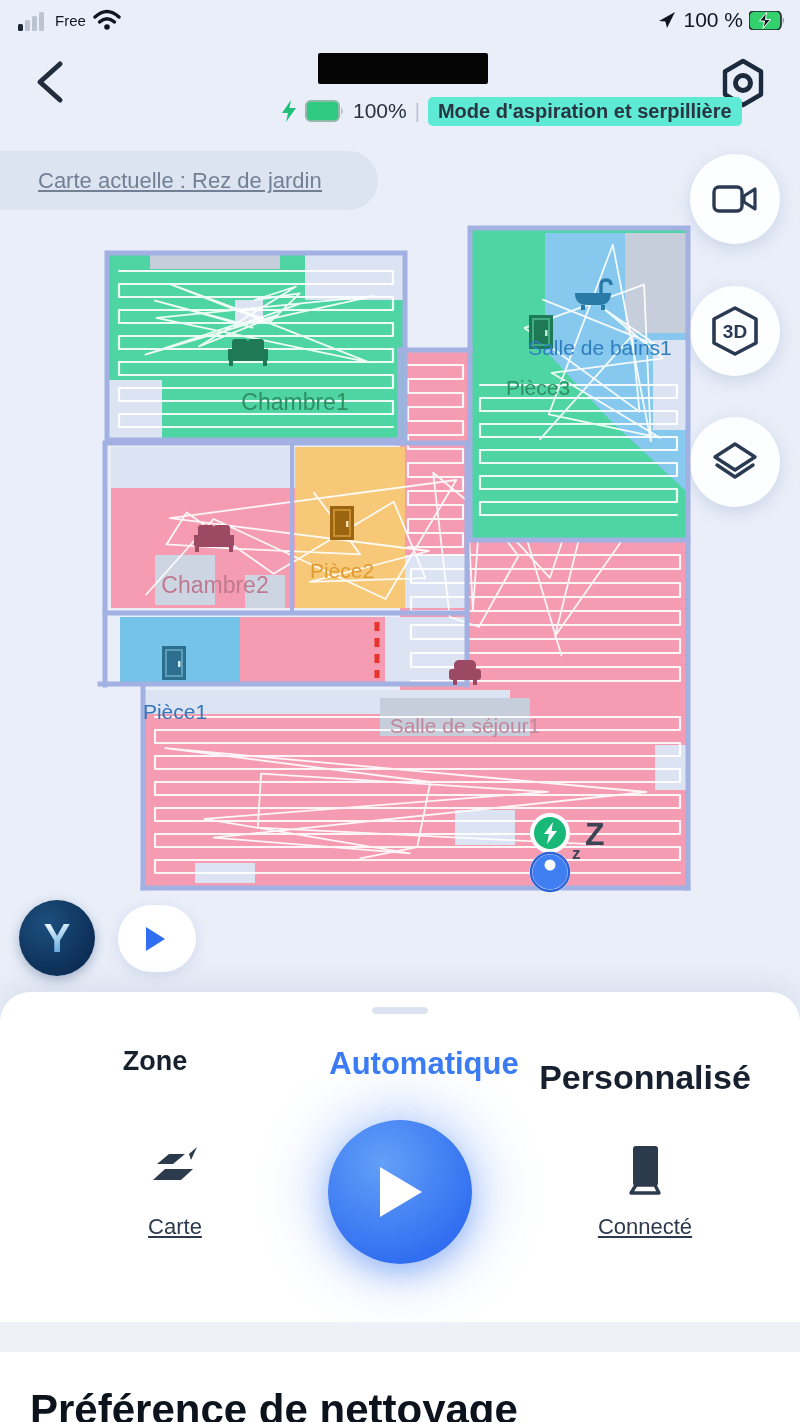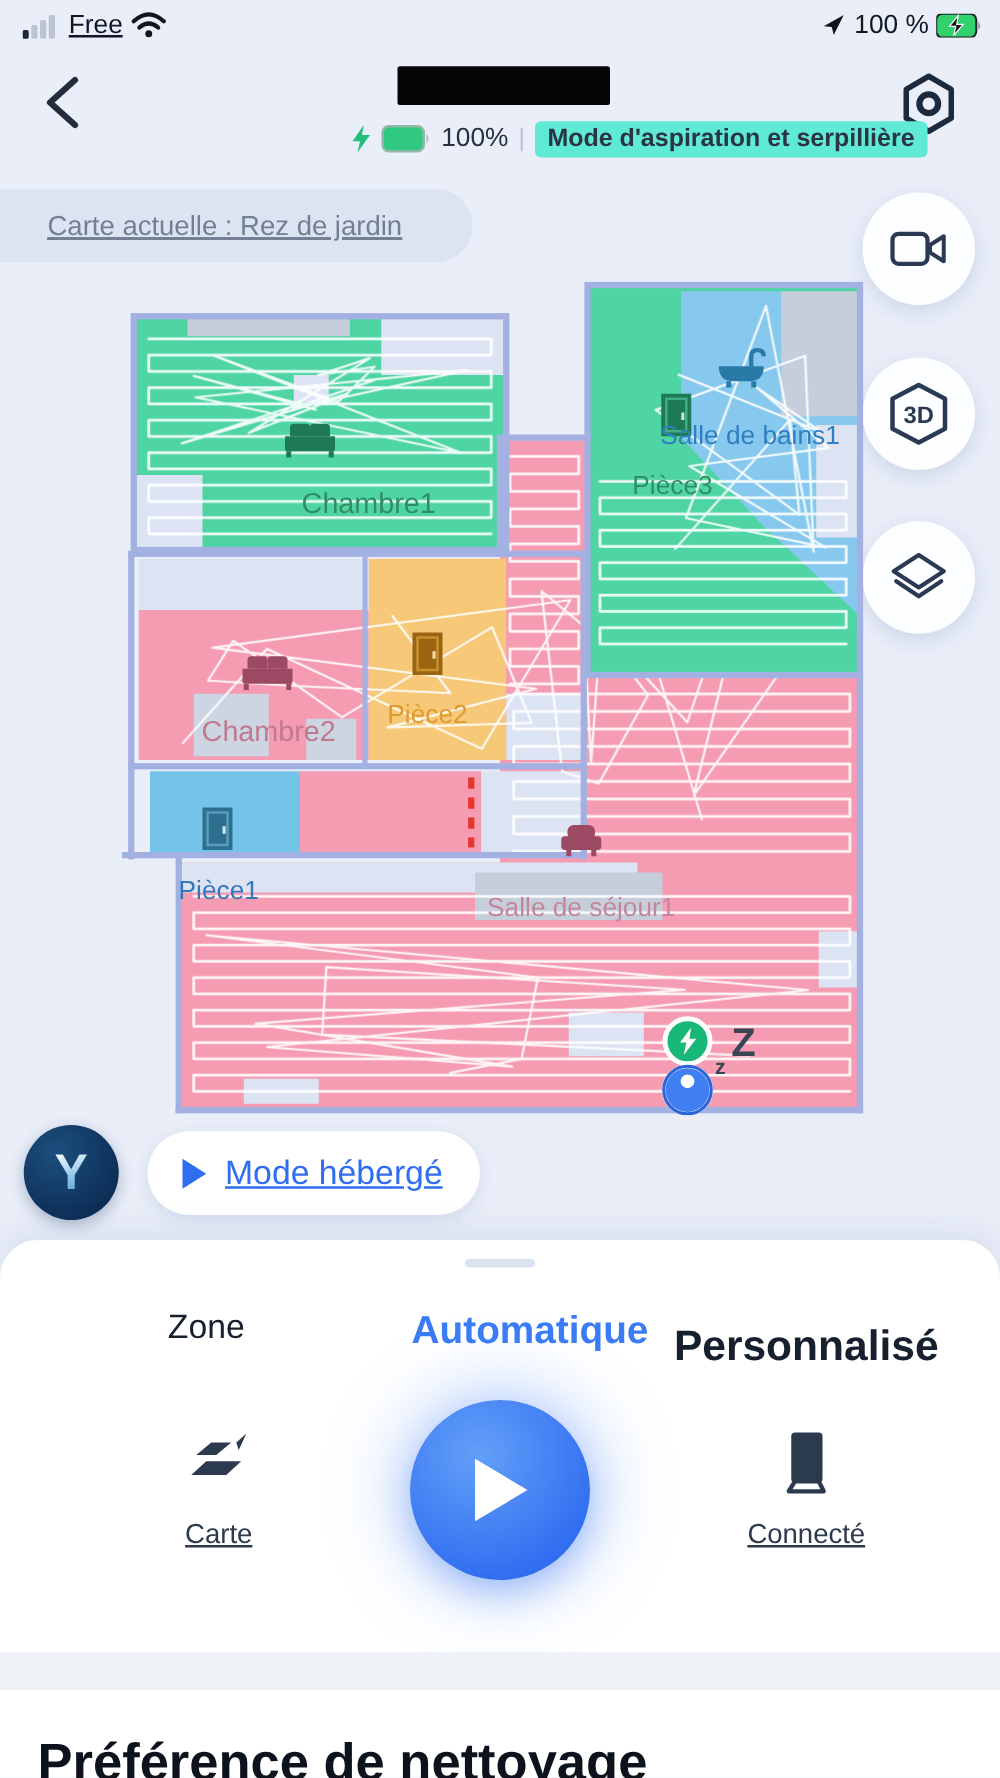--- a/index.html
+++ b/index.html
@@ -8,21 +8,21 @@
     font-family:"Liberation Sans", sans-serif;
     background:#e9eef8;
     position:relative;
     color:#1b2738;
   }
   .abs { position:absolute; }
 
   
   .statusbar { left:0; top:0; width:800px; height:44px; }
   .sb-left { left:18px; top:8px; display:flex; align-items:center; gap:7px; }
-  .carrier { font-size:21px; font-weight:400; color:#0f1722;text-decoration:underline; }
+  .carrier { font-size:15px; font-weight:400; color:#0f1722; }
   .sb-time { left:0; right:0; top:8px; text-align:center; font-size:21px; font-weight:700; color:#0f1722; }
   .sb-right { right:14px; top:8px; display:flex; align-items:center; gap:6px; }
   .sb-batt-pct { font-size:21px; color:#0f1722; }
 
   
   .back-btn { left:30px; top:58px; width:40px; height:48px; cursor:pointer; }
   .redacted { left:318px; top:53px; width:170px; height:31px; background:#050505; border-radius:2px; }
   .settings-btn { right:33px; top:58px; width:48px; height:50px; cursor:pointer; }
 
   .robostatus { left:281px; top:95px; height:32px; display:flex; align-items:center; gap:8px; }
@@ -59,21 +59,21 @@
             border-radius:34px; display:flex; align-items:center; gap:14px;
             box-shadow:0 4px 14px rgba(130,150,195,.22); cursor:pointer; }
   .hosted-label { font-size:27px; color:#2f6ef0; text-decoration:underline; }
 
   
   .sheet { left:0; top:992px; width:800px; height:330px; background:#ffffff;
            border-radius:30px 30px 0 0; box-shadow:0 -8px 24px rgba(120,140,180,.14); }
   .handle { left:372px; top:1007px; width:56px; height:7px; border-radius:4px; background:#dbe3f0; }
 
   .tab { top:1046px; text-align:center; cursor:pointer; }
-  .tab-zone { left:0; width:310px; font-size:27px; font-weight:400; color:#16202e;margin-left:10px; }
+  .tab-zone { left:0; width:310px; font-size:27px; font-weight:700; color:#16202e; }
   .tab-auto { left:0; width:800px; font-size:31px; font-weight:700; color:#3b7cf5;padding-left:48px; }
   .tab-perso { right:0; width:310px; font-size:34px; font-weight:700; color:#16202e;margin-top:12px; }
 
   .action-group { top:1144px; width:310px; display:flex; flex-direction:column; align-items:center; gap:18px; cursor:pointer; }
   .action-label { font-size:22px; color:#2c3a4d; text-decoration:underline; }
   .play-btn { left:328px; top:1120px; width:144px; height:144px; border-radius:50%;
               background:radial-gradient(circle at 38% 30%, #63a0f8, #2f6cf0 78%);
               box-shadow:0 0 55px 12px rgba(95,150,250,.38), 0 10px 24px rgba(70,120,230,.35);
               display:flex; align-items:center; justify-content:center; cursor:pointer; }
 
@@ -309,21 +309,20 @@
   </g>
 </svg>
 
 <div class="abs app-logo">
     <span>Y</span>
   </div>
 <div class="abs hosted">
   <svg width="22" height="26" viewBox="0 0 22 26">
     <path d="M2 1 L21 13 L2 25 Z" fill="#2f6ef0"></path>
   </svg>
-  <span class="hosted-label">Mode hébergé</span>
 </div>
 
 <div class="abs sheet"></div>
 <div class="abs handle"></div>
 
 <div class="abs tab tab-zone">Zone</div>
 <div class="abs tab tab-auto">Automatique</div>
 <div class="abs tab tab-perso">Personnalisé</div>
 
 <div class="abs action-group" style="left:0;padding-left:40px;">

